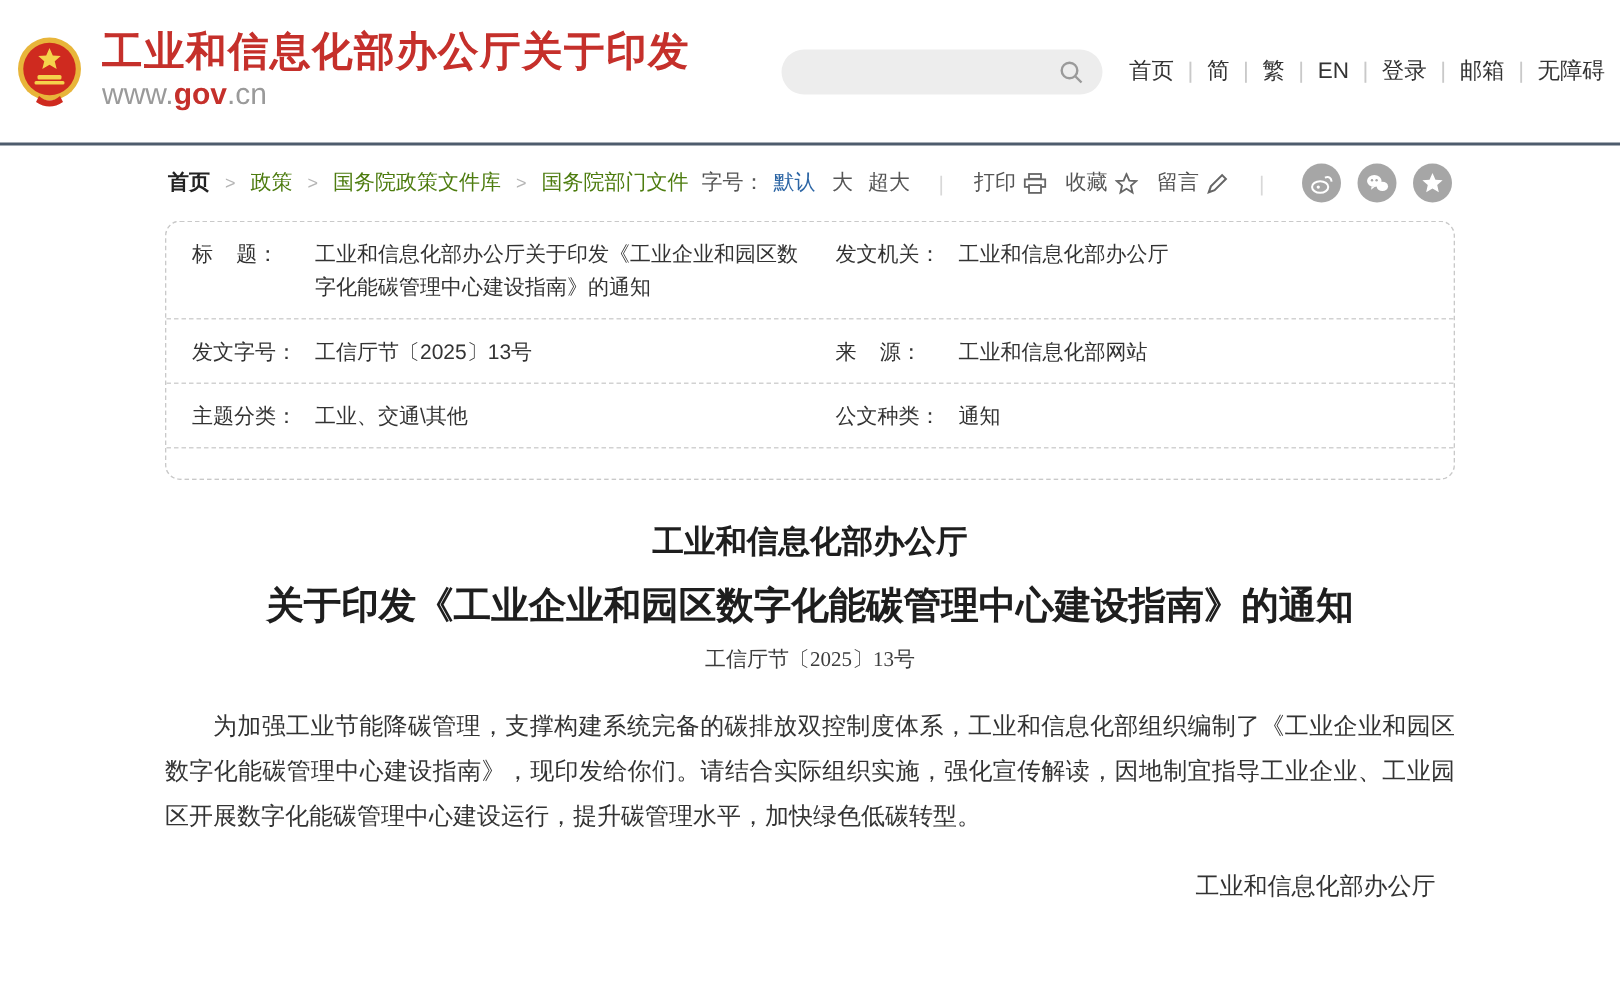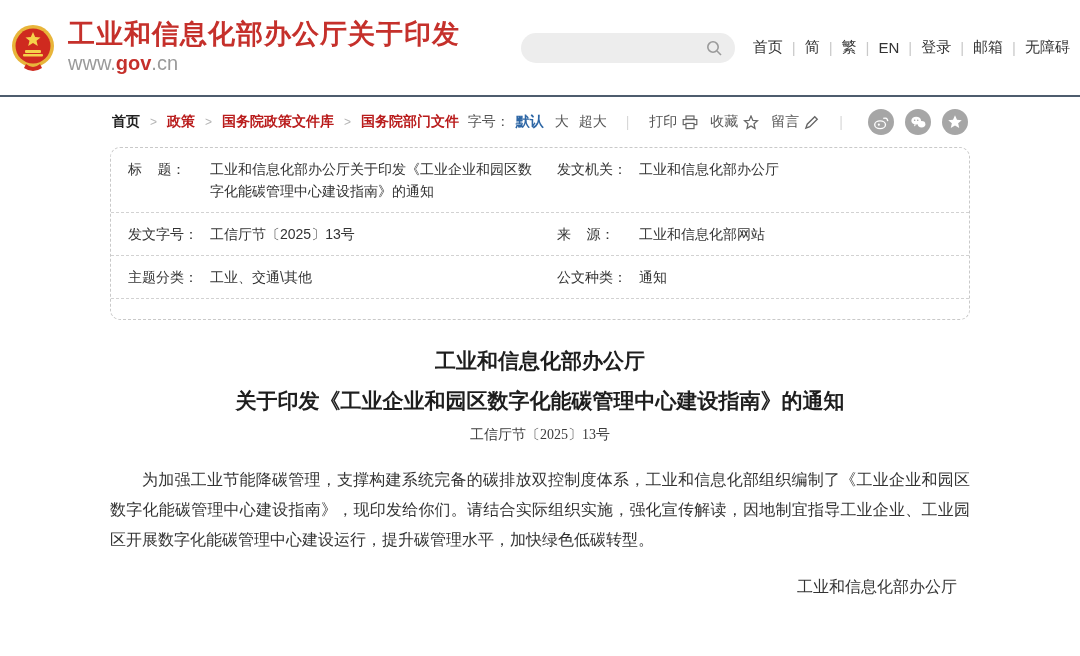--- a/index.html
+++ b/index.html
@@ -27,25 +27,25 @@
   .top-nav { display: flex; align-items: center; font-size: 15px; color: #333; margin-left: 18px; margin-right: 2px; white-space: nowrap; }
   .top-nav .sep { color: #c9c9c9; margin: 0 9px; font-weight: normal; }
   .top-nav a { color: #333; text-decoration: none; cursor: pointer; }
 
   
   .content { width: 860px; margin: 0 auto; }
 
   .crumb-row { display: flex; align-items: center; height: 50px; font-size: 14px; padding: 0 2px; }
   .crumb { display: flex; align-items: center; color: #333; }
   .crumb .home { font-weight: bold; color: #222; cursor: pointer; }
-  .crumb a { color: #b91c1c; text-decoration: none; cursor: pointer; font-weight: bold; }
+  .crumb a { color: #4d7c0f; text-decoration: none; cursor: pointer; }
   .crumb .gt { color: #b5b5b5; margin: 0 10px; font-size: 12px; }
   .tools { margin-left: auto; display: flex; align-items: center; color: #555; }
   .tools .lbl { color: #555; }
-  .tools .fs-default { color: #2d66a5; font-weight: bold; margin: 0 6px; cursor: pointer; }
+  .tools .fs-default { color: #2d66a5; font-weight: normal; margin: 0 6px; cursor: pointer; }
   .tools .fs-opt { color: #555; margin: 0 5px; cursor: pointer; }
   .tools .vbar { color: #d8d8d8; margin: 0 14px; }
   .tool-item { display: flex; align-items: center; margin: 0 6px; cursor: pointer; color: #555; }
   .tool-item svg { margin-left: 5px; }
   .share-circle {
     width: 26px; height: 26px; border-radius: 50%; background: #a6a6a6;
     display: flex; align-items: center; justify-content: center; margin-left: 11px; cursor: pointer;
   }
 
   
@@ -56,21 +56,21 @@
   .meta-label { flex: 0 0 auto; white-space: pre; min-width: 72px; }
   .meta-value { margin-left: 10px; }
   .meta-cell.c-left .meta-value { max-width: 348px; }
 
   
   .doc-title1, .doc-title2 {
     text-align: center; font-family: "Liberation Serif", serif;
     font-weight: bold; color: #1e1e1e;
   }
   .doc-title1 { font-size: 21px; margin-top: 27px; }
-  .doc-title2 { font-size: 21px; margin-top: 12px; }
+  .doc-title2 { font-size: 25px; margin-top: 12px; }
   .doc-number { text-align: center; font-family: "Liberation Serif", serif; font-size: 14px; color: #3c3c3c; margin-top: 11px; }
   .doc-body {
     margin-top: 21px; font-family: "Liberation Serif", serif; font-size: 16px;
     line-height: 30px; color: #333; text-indent: 2em; text-align: justify;
   }
   .sign-block { margin-top: 16px; padding-right: 13px; text-align: right; font-family: "Liberation Serif", serif; font-size: 16px; color: #333; line-height: 31px; }
 </style>
 </head>
 <body>
 

